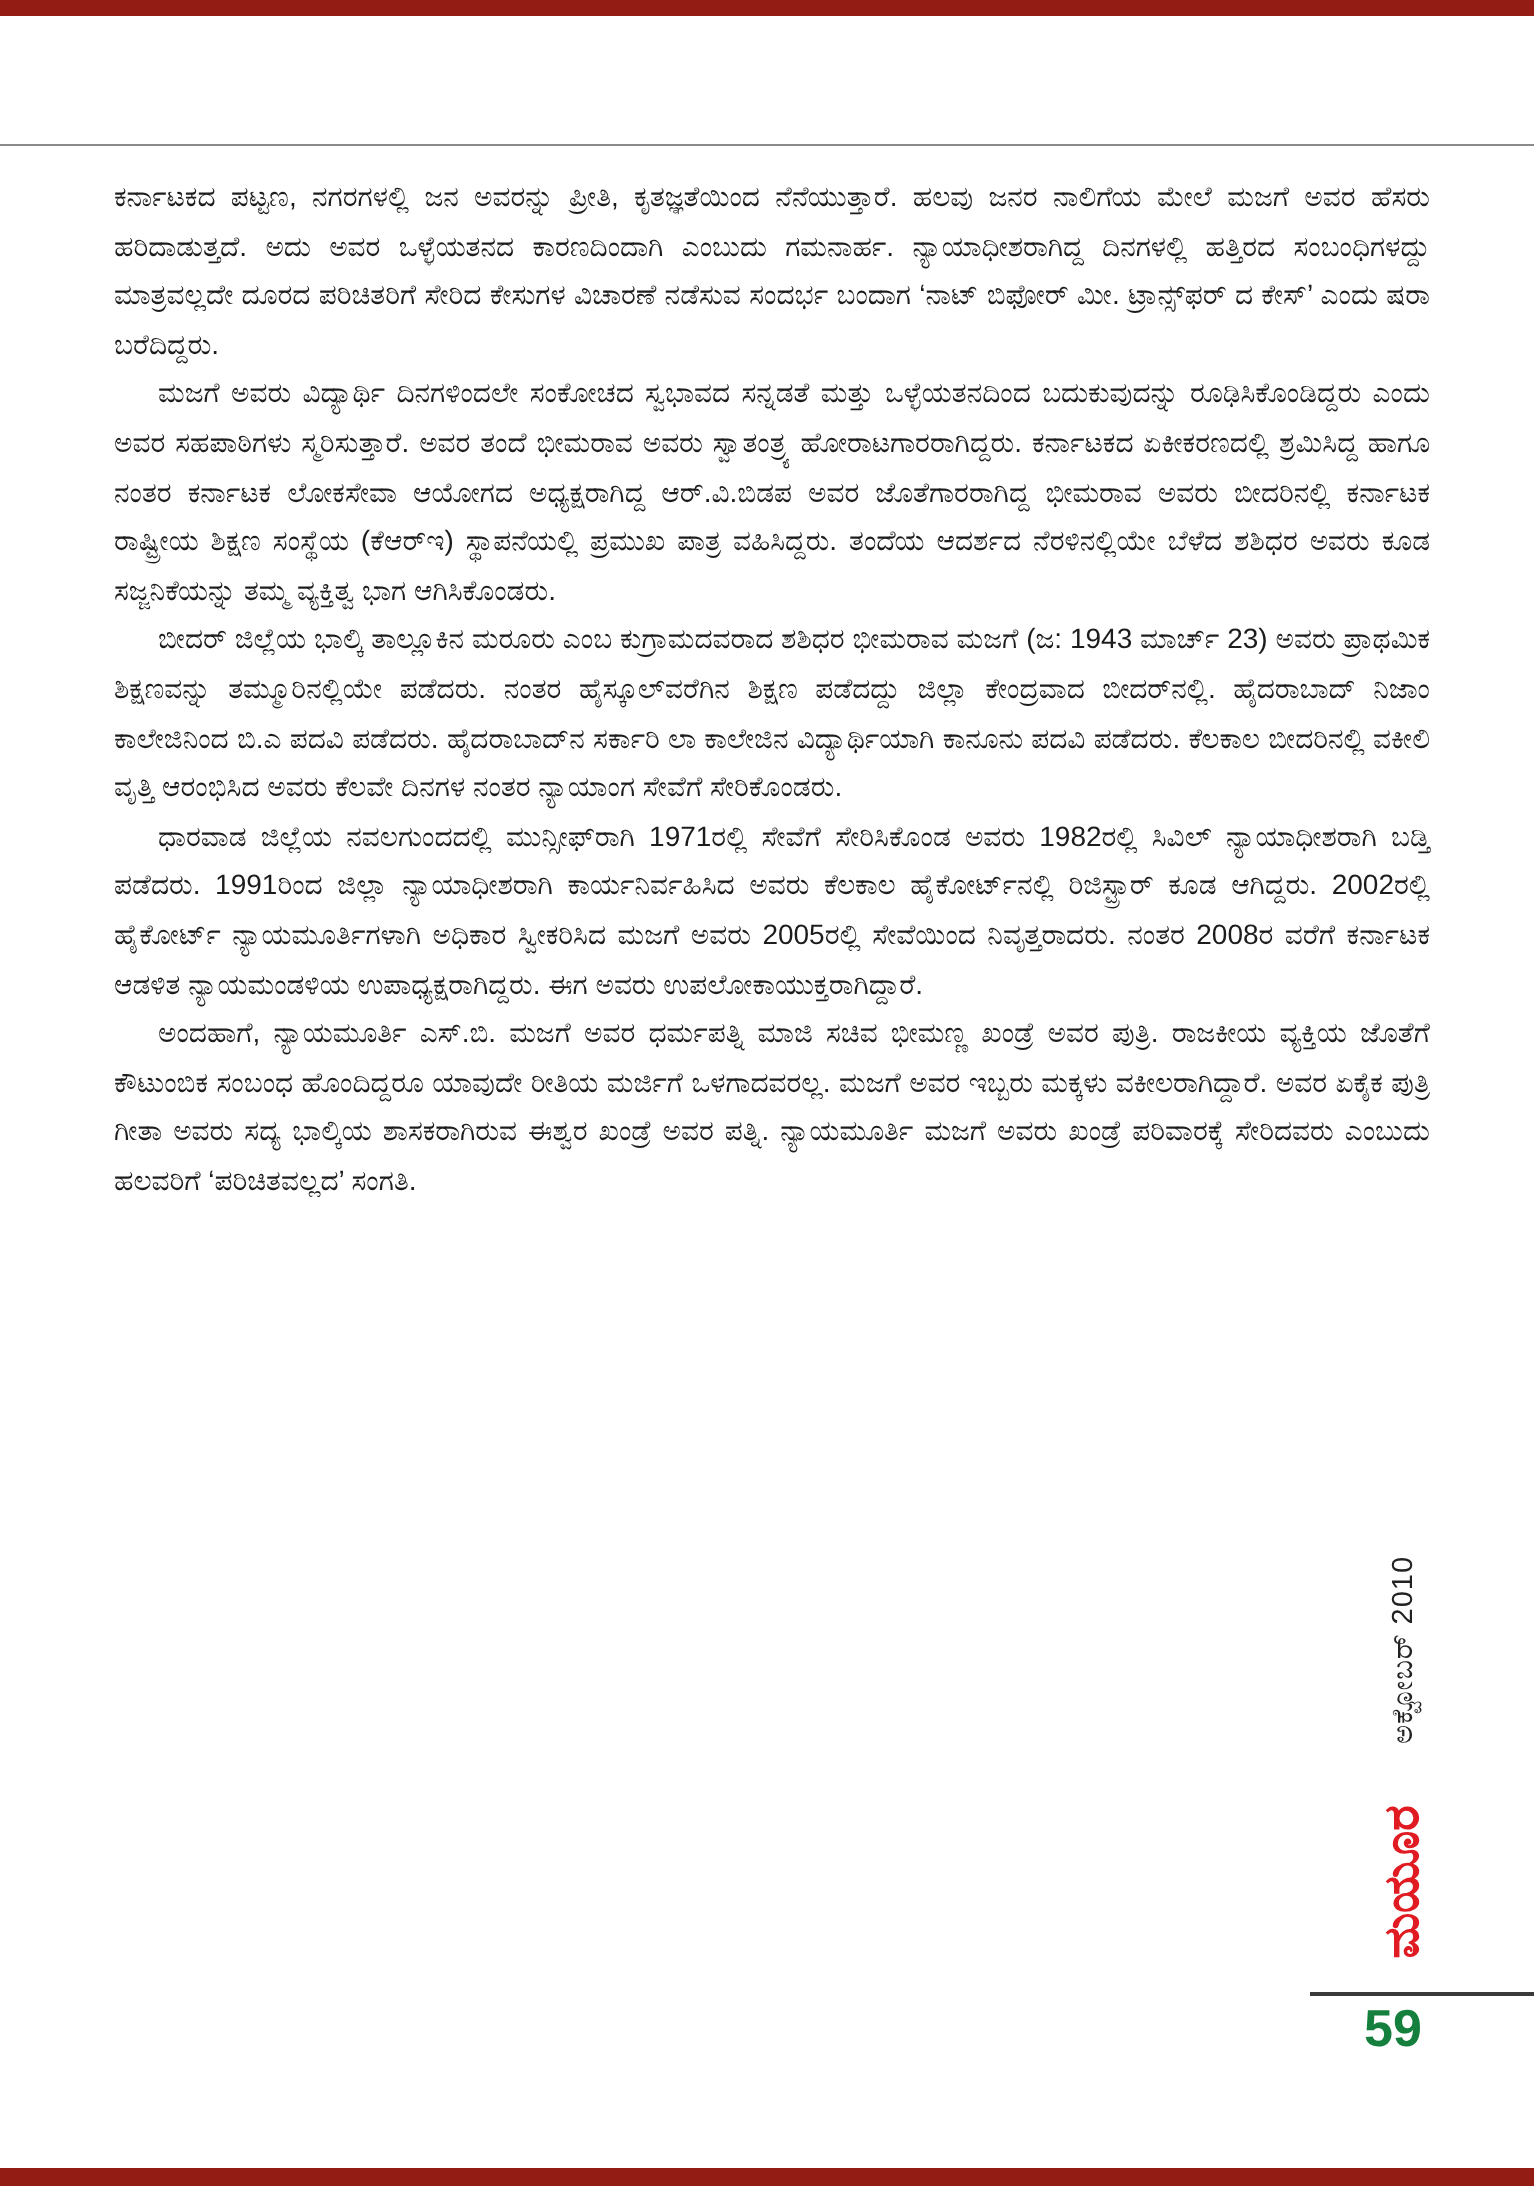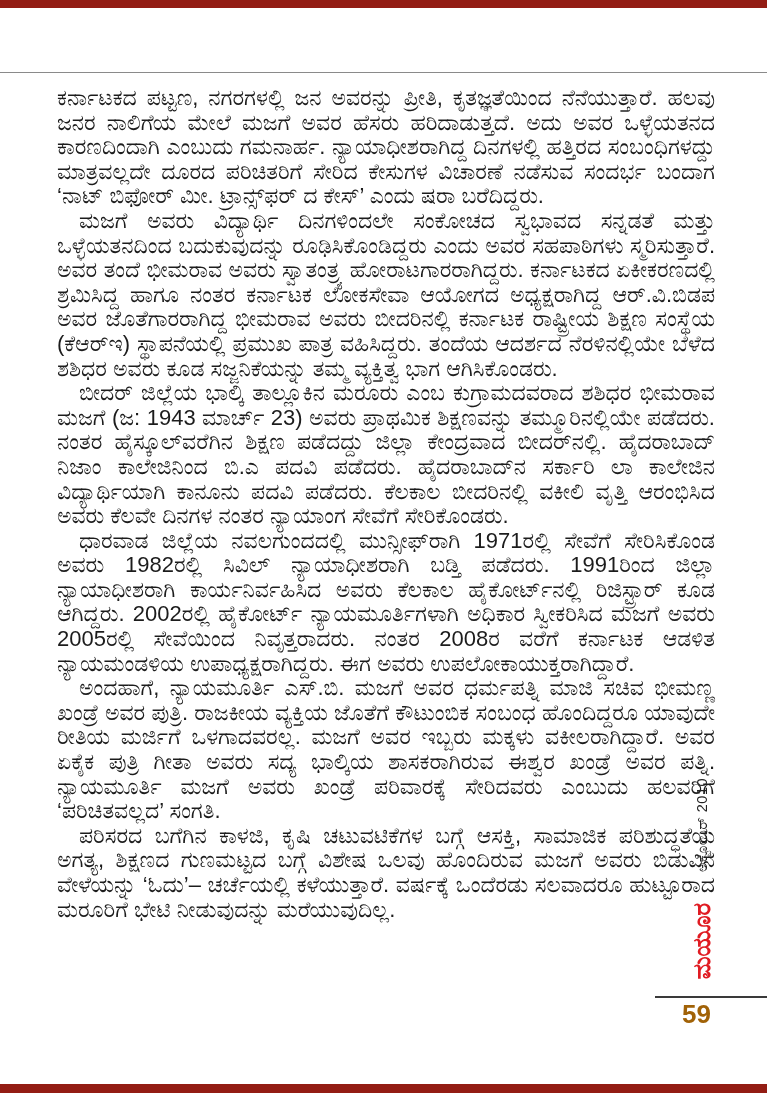--- a/index.html
+++ b/index.html
@@ -15,21 +15,21 @@
     position: absolute; left: 0; width: 767px; background: #931d14;
   }
   .edge-bar.top { top: 0; height: 8px; }
   .edge-bar.bottom { bottom: 0; height: 9px; }
   .header-rule {
     position: absolute; left: 0; top: 72px; width: 767px; height: 1px;
     background: #8a8a8a;
   }
   .article-body {
     position: absolute; left: 57px; top: 86px; width: 658px;
-    font-size: 22px; line-height: 24.6px; color: #1c1c1c;
+    font-size: 14px; line-height: 24.6px; color: #1c1c1c;
     text-align: justify;
   }
   .article-body p { margin: 0; text-indent: 22px; }
   .article-body p:first-child { text-indent: 0; }
   .byline {
     position: absolute; left: 57px; top: 974px; width: 604px;
     text-align: right; font-weight: bold; font-size: 21px; color: #111111;
     white-space: nowrap;
   }
   .vert-box { position: absolute; }
@@ -43,39 +43,38 @@
   .magazine-title-box { left: 682px; top: 886px; width: 40px; height: 110px; }
   .magazine-title-box > span {
     font-size: 24px; font-weight: bold; color: #e01b22;
   }
   .footer-rule {
     position: absolute; left: 655px; top: 996px; width: 112px; height: 2px;
     background: #3a3a3a;
   }
   .page-number {
     position: absolute; left: 682px; top: 999px;
-    font-size: 26px; font-weight: bold; color: #a16207;
+    font-size: 26px; font-weight: bold; color: #15803d;
   }
 </style>
 </head>
 <body>
 
 <div class="page">
 
   <div class="edge-bar top"></div>
 
   <div class="header-rule"></div>
 
   <div class="article-body">
     <p>ಕರ್ನಾಟಕದ ಪಟ್ಟಣ, ನಗರಗಳಲ್ಲಿ ಜನ ಅವರನ್ನು ಪ್ರೀತಿ, ಕೃತಜ್ಞತೆಯಿಂದ ನೆನೆಯುತ್ತಾರೆ. ಹಲವು ಜನರ ನಾಲಿಗೆಯ ಮೇಲೆ ಮಜಗೆ ಅವರ ಹೆಸರು ಹರಿದಾಡುತ್ತದೆ. ಅದು ಅವರ ಒಳ್ಳೆಯತನದ ಕಾರಣದಿಂದಾಗಿ ಎಂಬುದು ಗಮನಾರ್ಹ. ನ್ಯಾಯಾಧೀಶರಾಗಿದ್ದ ದಿನಗಳಲ್ಲಿ ಹತ್ತಿರದ ಸಂಬಂಧಿಗಳದ್ದು ಮಾತ್ರವಲ್ಲದೇ ದೂರದ ಪರಿಚಿತರಿಗೆ ಸೇರಿದ ಕೇಸುಗಳ ವಿಚಾರಣೆ ನಡೆಸುವ ಸಂದರ್ಭ ಬಂದಾಗ ‘ನಾಟ್ ಬಿಫೋರ್ ಮೀ. ಟ್ರಾನ್ಸ್‌ಫರ್ ದ ಕೇಸ್’ ಎಂದು ಷರಾ ಬರೆದಿದ್ದರು.</p>
     <p>ಮಜಗೆ ಅವರು ವಿದ್ಯಾರ್ಥಿ ದಿನಗಳಿಂದಲೇ ಸಂಕೋಚದ ಸ್ವಭಾವದ ಸನ್ನಡತೆ ಮತ್ತು ಒಳ್ಳೆಯತನದಿಂದ ಬದುಕುವುದನ್ನು ರೂಢಿಸಿಕೊಂಡಿದ್ದರು ಎಂದು ಅವರ ಸಹಪಾಠಿಗಳು ಸ್ಮರಿಸುತ್ತಾರೆ. ಅವರ ತಂದೆ ಭೀಮರಾವ ಅವರು ಸ್ವಾತಂತ್ರ್ಯ ಹೋರಾಟಗಾರರಾಗಿದ್ದರು. ಕರ್ನಾಟಕದ ಏಕೀಕರಣದಲ್ಲಿ ಶ್ರಮಿಸಿದ್ದ ಹಾಗೂ ನಂತರ ಕರ್ನಾಟಕ ಲೋಕಸೇವಾ ಆಯೋಗದ ಅಧ್ಯಕ್ಷರಾಗಿದ್ದ ಆರ್.ವಿ.ಬಿಡಪ ಅವರ ಜೊತೆಗಾರರಾಗಿದ್ದ ಭೀಮರಾವ ಅವರು ಬೀದರಿನಲ್ಲಿ ಕರ್ನಾಟಕ ರಾಷ್ಟ್ರೀಯ ಶಿಕ್ಷಣ ಸಂಸ್ಥೆಯ (ಕೆಆರ್‌ಇ) ಸ್ಥಾಪನೆಯಲ್ಲಿ ಪ್ರಮುಖ ಪಾತ್ರ ವಹಿಸಿದ್ದರು. ತಂದೆಯ ಆದರ್ಶದ ನೆರಳಿನಲ್ಲಿಯೇ ಬೆಳೆದ ಶಶಿಧರ ಅವರು ಕೂಡ ಸಜ್ಜನಿಕೆಯನ್ನು ತಮ್ಮ ವ್ಯಕ್ತಿತ್ವ ಭಾಗ ಆಗಿಸಿಕೊಂಡರು.</p>
     <p>ಬೀದರ್ ಜಿಲ್ಲೆಯ ಭಾಲ್ಕಿ ತಾಲ್ಲೂಕಿನ ಮರೂರು ಎಂಬ ಕುಗ್ರಾಮದವರಾದ ಶಶಿಧರ ಭೀಮರಾವ ಮಜಗೆ (ಜ: 1943 ಮಾರ್ಚ್ 23) ಅವರು ಪ್ರಾಥಮಿಕ ಶಿಕ್ಷಣವನ್ನು ತಮ್ಮೂರಿನಲ್ಲಿಯೇ ಪಡೆದರು. ನಂತರ ಹೈಸ್ಕೂಲ್‌ವರೆಗಿನ ಶಿಕ್ಷಣ ಪಡೆದದ್ದು ಜಿಲ್ಲಾ ಕೇಂದ್ರವಾದ ಬೀದರ್‌ನಲ್ಲಿ. ಹೈದರಾಬಾದ್ ನಿಜಾಂ ಕಾಲೇಜಿನಿಂದ ಬಿ.ಎ ಪದವಿ ಪಡೆದರು. ಹೈದರಾಬಾದ್‌ನ ಸರ್ಕಾರಿ ಲಾ ಕಾಲೇಜಿನ ವಿದ್ಯಾರ್ಥಿಯಾಗಿ ಕಾನೂನು ಪದವಿ ಪಡೆದರು. ಕೆಲಕಾಲ ಬೀದರಿನಲ್ಲಿ ವಕೀಲಿ ವೃತ್ತಿ ಆರಂಭಿಸಿದ ಅವರು ಕೆಲವೇ ದಿನಗಳ ನಂತರ ನ್ಯಾಯಾಂಗ ಸೇವೆಗೆ ಸೇರಿಕೊಂಡರು.</p>
     <p>ಧಾರವಾಡ ಜಿಲ್ಲೆಯ ನವಲಗುಂದದಲ್ಲಿ ಮುನ್ಸೀಫ್‌ರಾಗಿ 1971ರಲ್ಲಿ ಸೇವೆಗೆ ಸೇರಿಸಿಕೊಂಡ ಅವರು 1982ರಲ್ಲಿ ಸಿವಿಲ್ ನ್ಯಾಯಾಧೀಶರಾಗಿ ಬಡ್ತಿ ಪಡೆದರು. 1991ರಿಂದ ಜಿಲ್ಲಾ ನ್ಯಾಯಾಧೀಶರಾಗಿ ಕಾರ್ಯನಿರ್ವಹಿಸಿದ ಅವರು ಕೆಲಕಾಲ ಹೈಕೋರ್ಟ್‌ನಲ್ಲಿ ರಿಜಿಸ್ಟ್ರಾರ್ ಕೂಡ ಆಗಿದ್ದರು. 2002ರಲ್ಲಿ ಹೈಕೋರ್ಟ್ ನ್ಯಾಯಮೂರ್ತಿಗಳಾಗಿ ಅಧಿಕಾರ ಸ್ವೀಕರಿಸಿದ ಮಜಗೆ ಅವರು 2005ರಲ್ಲಿ ಸೇವೆಯಿಂದ ನಿವೃತ್ತರಾದರು. ನಂತರ 2008ರ ವರೆಗೆ ಕರ್ನಾಟಕ ಆಡಳಿತ ನ್ಯಾಯಮಂಡಳಿಯ ಉಪಾಧ್ಯಕ್ಷರಾಗಿದ್ದರು. ಈಗ ಅವರು ಉಪಲೋಕಾಯುಕ್ತರಾಗಿದ್ದಾರೆ.</p>
     <p>ಅಂದಹಾಗೆ, ನ್ಯಾಯಮೂರ್ತಿ ಎಸ್.ಬಿ. ಮಜಗೆ ಅವರ ಧರ್ಮಪತ್ನಿ ಮಾಜಿ ಸಚಿವ ಭೀಮಣ್ಣ ಖಂಡ್ರೆ ಅವರ ಪುತ್ರಿ. ರಾಜಕೀಯ ವ್ಯಕ್ತಿಯ ಜೊತೆಗೆ ಕೌಟುಂಬಿಕ ಸಂಬಂಧ ಹೊಂದಿದ್ದರೂ ಯಾವುದೇ ರೀತಿಯ ಮರ್ಜಿಗೆ ಒಳಗಾದವರಲ್ಲ. ಮಜಗೆ ಅವರ ಇಬ್ಬರು ಮಕ್ಕಳು ವಕೀಲರಾಗಿದ್ದಾರೆ. ಅವರ ಏಕೈಕ ಪುತ್ರಿ ಗೀತಾ ಅವರು ಸದ್ಯ ಭಾಲ್ಕಿಯ ಶಾಸಕರಾಗಿರುವ ಈಶ್ವರ ಖಂಡ್ರೆ ಅವರ ಪತ್ನಿ. ನ್ಯಾಯಮೂರ್ತಿ ಮಜಗೆ ಅವರು ಖಂಡ್ರೆ ಪರಿವಾರಕ್ಕೆ ಸೇರಿದವರು ಎಂಬುದು ಹಲವರಿಗೆ ‘ಪರಿಚಿತವಲ್ಲದ’ ಸಂಗತಿ.</p>
-    <p>ಪರಿಸರದ ಬಗೆಗಿನ ಕಾಳಜಿ, ಕೃಷಿ ಚಟುವಟಿಕೆಗಳ ಬಗ್ಗೆ ಆಸಕ್ತಿ, ಸಾಮಾಜಿಕ ಪರಿಶುದ್ಧತೆಯ ಅಗತ್ಯ, ಶಿಕ್ಷಣದ ಗುಣಮಟ್ಟದ ಬಗ್ಗೆ ವಿಶೇಷ ಒಲವು ಹೊಂದಿರುವ ಮಜಗೆ ಅವರು ಬಿಡುವಿನ ವೇಳೆಯನ್ನು ‘ಓದು’– ಚರ್ಚೆಯಲ್ಲಿ ಕಳೆಯುತ್ತಾರೆ. ವರ್ಷಕ್ಕೆ ಒಂದೆರಡು ಸಲವಾದರೂ ಹುಟ್ಟೂರಾದ ಮರೂರಿಗೆ ಭೇಟಿ ನೀಡುವುದನ್ನು ಮರೆಯುವುದಿಲ್ಲ.</p>
   </div>
 
 
   <div class="vert-box issue-date-box">
     <span>ಅಕ್ಟೋಬರ್ 2010</span>
   </div>
 
   <div class="vert-box magazine-title-box">
     <span>ಮಯೂರ</span>
   </div>

